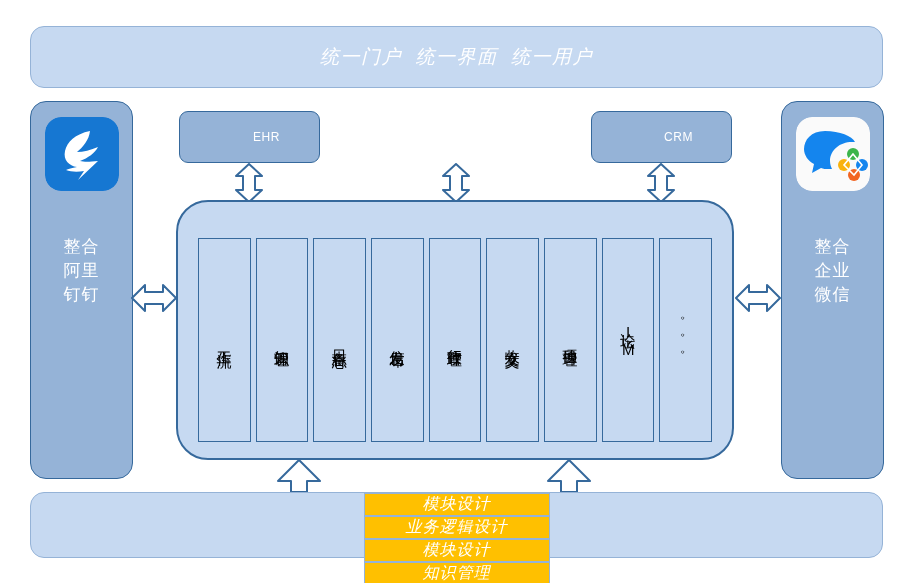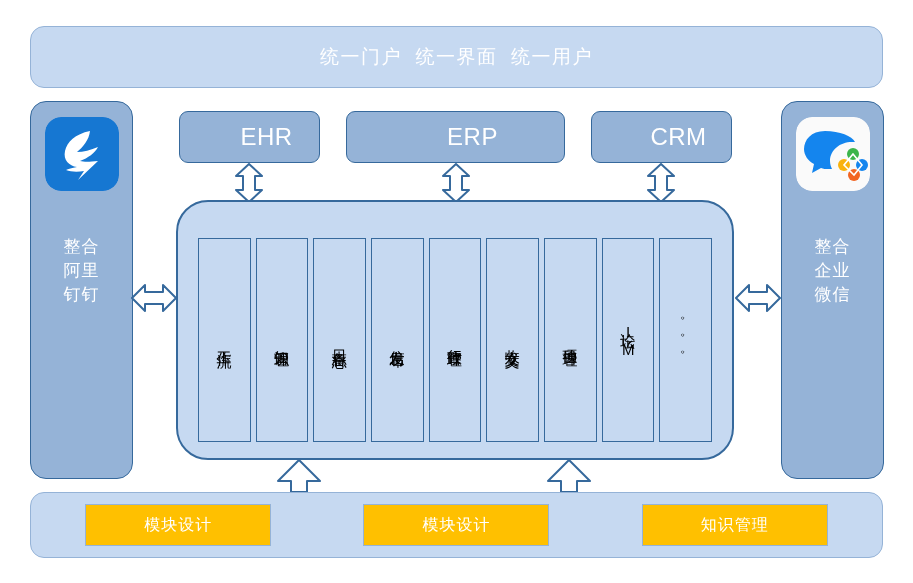--- a/index.html
+++ b/index.html
@@ -19,20 +19,21 @@
     overflow: hidden;
   }
 
   
   .panel-light {
     position: absolute;
     background: #c6d9f1;
     border: 1.5px solid #95b3d7;
     border-radius: 14px;
     box-sizing: border-box;
+    font-style: italic;
   }
 
   
   #header-banner {
     left: 30px;
     top: 26px;
     width: 853px;
     height: 62px;
     display: flex;
     align-items: center;
@@ -84,21 +85,21 @@
     top: 111px;
     height: 52px;
     background: #95b3d7;
     border: 1.5px solid #36699c;
     border-radius: 9px;
     box-sizing: border-box;
     display: flex;
     align-items: center;
     justify-content: center;
     color: #ffffff;
-    font-size: 24px;
+    font-size: 12px;
     letter-spacing: 0.5px;
     padding-left: 34px;
   }
   #sys-box-ehr { left: 179px; width: 141px; }
   #sys-box-erp { left: 346px; width: 219px; }
   #sys-box-crm { left: 591px; width: 141px; }
 
   
   #core-container {
     position: absolute;
@@ -147,20 +148,21 @@
   #design-bar {
     left: 30px;
     top: 492px;
     width: 853px;
     height: 66px;
     display: flex;
     align-items: center;
     justify-content: space-around;
     padding: 0 8px;
     box-sizing: border-box;
+    flex-direction: column;
   }
   .design-box {
     width: 186px;
     height: 42px;
     background: #ffc000;
     border: 1.5px solid #95b3d7;
     box-sizing: border-box;
     display: flex;
     align-items: center;
     justify-content: center;
@@ -218,21 +220,20 @@
       <path d="M57 37 L48 48 L58 58 L66 48 Z" fill="none" stroke="#ffffff" stroke-width="1.6"></path>
     </svg>
     <div class="side-label">
       <div style="white-space:pre-line">整合
 企业
 微信</div>
     </div>
   </div>
 
   <div id="sys-box-ehr" class="sys-box">EHR</div>
-  <div id="sys-box-erp" class="sys-box">ERP</div>
   <div id="sys-box-crm" class="sys-box">CRM</div>
 
   <div id="arrow-ehr" class="arrow">
     <svg width="32" height="40" viewBox="0 0 32 40">
       <path d="M16 1 L29 13 L22 13 L22 27 L29 27 L16 39 L3 27 L10 27 L10 13 L3 13 Z" fill="#ffffff" stroke="#36699c" stroke-width="2" stroke-linejoin="round"></path>
     </svg>
   </div>
   <div id="arrow-erp" class="arrow">
     <svg width="32" height="40" viewBox="0 0 32 40">
       <path d="M16 1 L29 13 L22 13 L22 27 L29 27 L16 39 L3 27 L10 27 L10 13 L3 13 Z" fill="#ffffff" stroke="#36699c" stroke-width="2" stroke-linejoin="round"></path>
@@ -293,17 +294,18 @@
     </svg>
   </div>
   <div id="arrow-up-right" class="arrow">
     <svg width="44" height="34" viewBox="0 0 44 34">
       <path d="M22 1 L43 22 L30 22 L30 33 L14 33 L14 22 L1 22 Z" fill="#ffffff" stroke="#36699c" stroke-width="2" stroke-linejoin="round"></path>
     </svg>
   </div>
 
   <div id="design-bar" class="panel-light">
     <div class="design-box">模块设计</div>
+    <div class="design-box">业务逻辑设计</div>
     <div class="design-box">模块设计</div>
     <div class="design-box">知识管理</div>
   </div>
 
 </div>
 
 </body></html>

